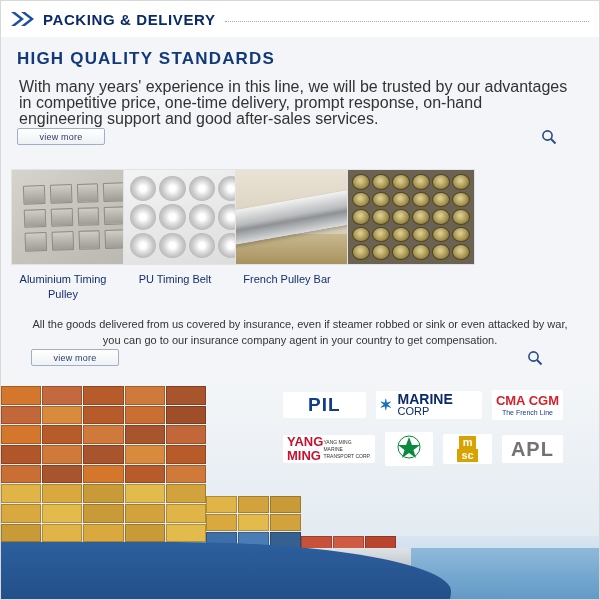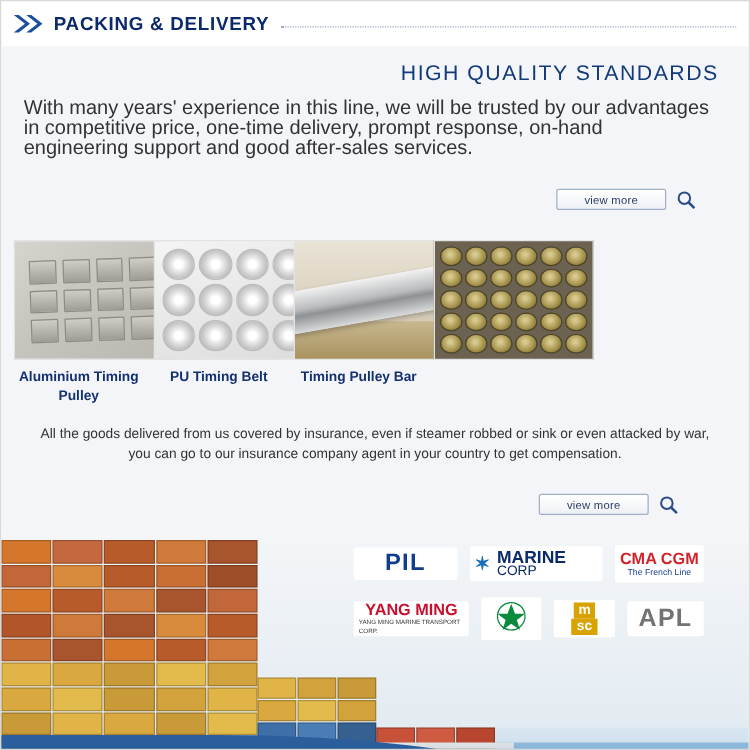--- a/index.html
+++ b/index.html
@@ -56,41 +56,41 @@
     margin-top: 4px;
   }
 
   
   .panel {
     position: relative;
     background: #f3f5f8;
     padding: 12px 16px 16px 16px;
   }
   .hqs {
-    text-align: right;
+    text-align: left;
     font-size: 17px;
-    font-weight: normal;
+    font-weight: bold;
     letter-spacing: 1.2px;
     color: #123a7a;
     margin: 0 8px 10px 0;
     font-family: "Liberation Sans", sans-serif;
   }
   .intro {
     font-size: 16px;
     line-height: 16px;
     color: #333;
     margin: 0 14px 0 2px;
   }
 
   
   .viewmore-row {
     display: flex;
-    justify-content: flex-end;
+    justify-content: space-between;
     align-items: center;
-    margin-top: 24px;
+    margin-top: 1px;
     padding-right: 26px;
   }
   .viewmore {
     width: 86px;
     height: 15px;
     border: 1px solid #9fb0c6;
     background: linear-gradient(#ffffff, #eef1f5);
     border-radius: 2px;
     font-size: 9px;
     color: #2c3e66;
@@ -109,21 +109,20 @@
   
   .grid {
     display: flex;
     gap: 8px;
     padding: 8px 10px 0 10px;
     background: #f3f5f8;
   }
   .cell {
     width: 104px;
     flex: none;
-    font-weight: bold;
   }
   .thumb {
     width: 128px;
     height: 96px;
     overflow: hidden;
     position: relative;
     border: 1px solid #e3e3e3;
     box-sizing: border-box;
     background: #ddd;
   }
@@ -279,21 +278,21 @@
     box-sizing: border-box;
   }
   .logo-pil { width: 86px; height: 26px; color: #123c8c; font-weight: bold; font-size: 19px; letter-spacing: 1px;}
   .logo-maersk { width: 110px; height: 28px; color: #0a2a6b; font-weight: bold; font-size: 14px; flex-direction: column; align-items: flex-start; padding-left: 22px; position: relative;}
   .logo-maersk .star { position: absolute; left: 4px; top: 5px; color: #1a6ebd; font-size: 15px; }
   .logo-maersk .l1 { line-height: 13px; }
   .logo-maersk .l2 { font-weight: normal; font-size: 11px; line-height: 11px; }
   .logo-cma { width: 74px; height: 30px; flex-direction: column; }
   .logo-cma .l1 { color: #d3222a; font-weight: bold; font-size: 13px; line-height: 14px;}
   .logo-cma .l2 { color: #1a3c8c; font-size: 7px; line-height: 9px;}
-  .logo-ym { width: 100px; height: 28px; flex-direction: column; background: #fff; }
+  .logo-ym { width: 100px; height: 28px; flex-direction: row; background: #fff; }
   .logo-ym .l1 { color: #c8102e; font-weight: bold; font-size: 13px; line-height: 14px;}
   .logo-ym .l2 { color: #333; font-size: 5px; line-height: 7px;}
   .logo-ever { width: 48px; height: 34px; }
   .logo-msc { width: 52px; height: 30px; flex-direction: column; }
   .logo-msc .l1 { background: #d8a200; color: #fff; font-weight: bold; font-size: 11px; padding: 0 4px; line-height: 13px;}
   .logo-msc .l2 { background: #d8a200; color: #fff; font-weight: bold; font-size: 11px; padding: 0 4px; line-height: 13px;}
   .logo-apl { width: 66px; height: 28px; color: #737373; font-weight: bold; font-size: 20px; letter-spacing: 1px;}
 
   .ship-caption {
     position: absolute;
@@ -374,21 +373,21 @@
         </div>
       </div>
       <div class="cap">PU Timing Belt</div>
     </div>
 
     <div class="cell">
       <div class="thumb t3">
         <div class="box"></div>
         <div class="bar"></div>
       </div>
-      <div class="cap">Timing Pulley Bar</div>
+      <div class="cap">French Pulley Bar</div>
     </div>
 
     <div class="cell">
       <div class="thumb t4">
         <div class="pl">
           <i></i>
             <i></i>
             <i></i>
             <i></i>
             <i></i>

